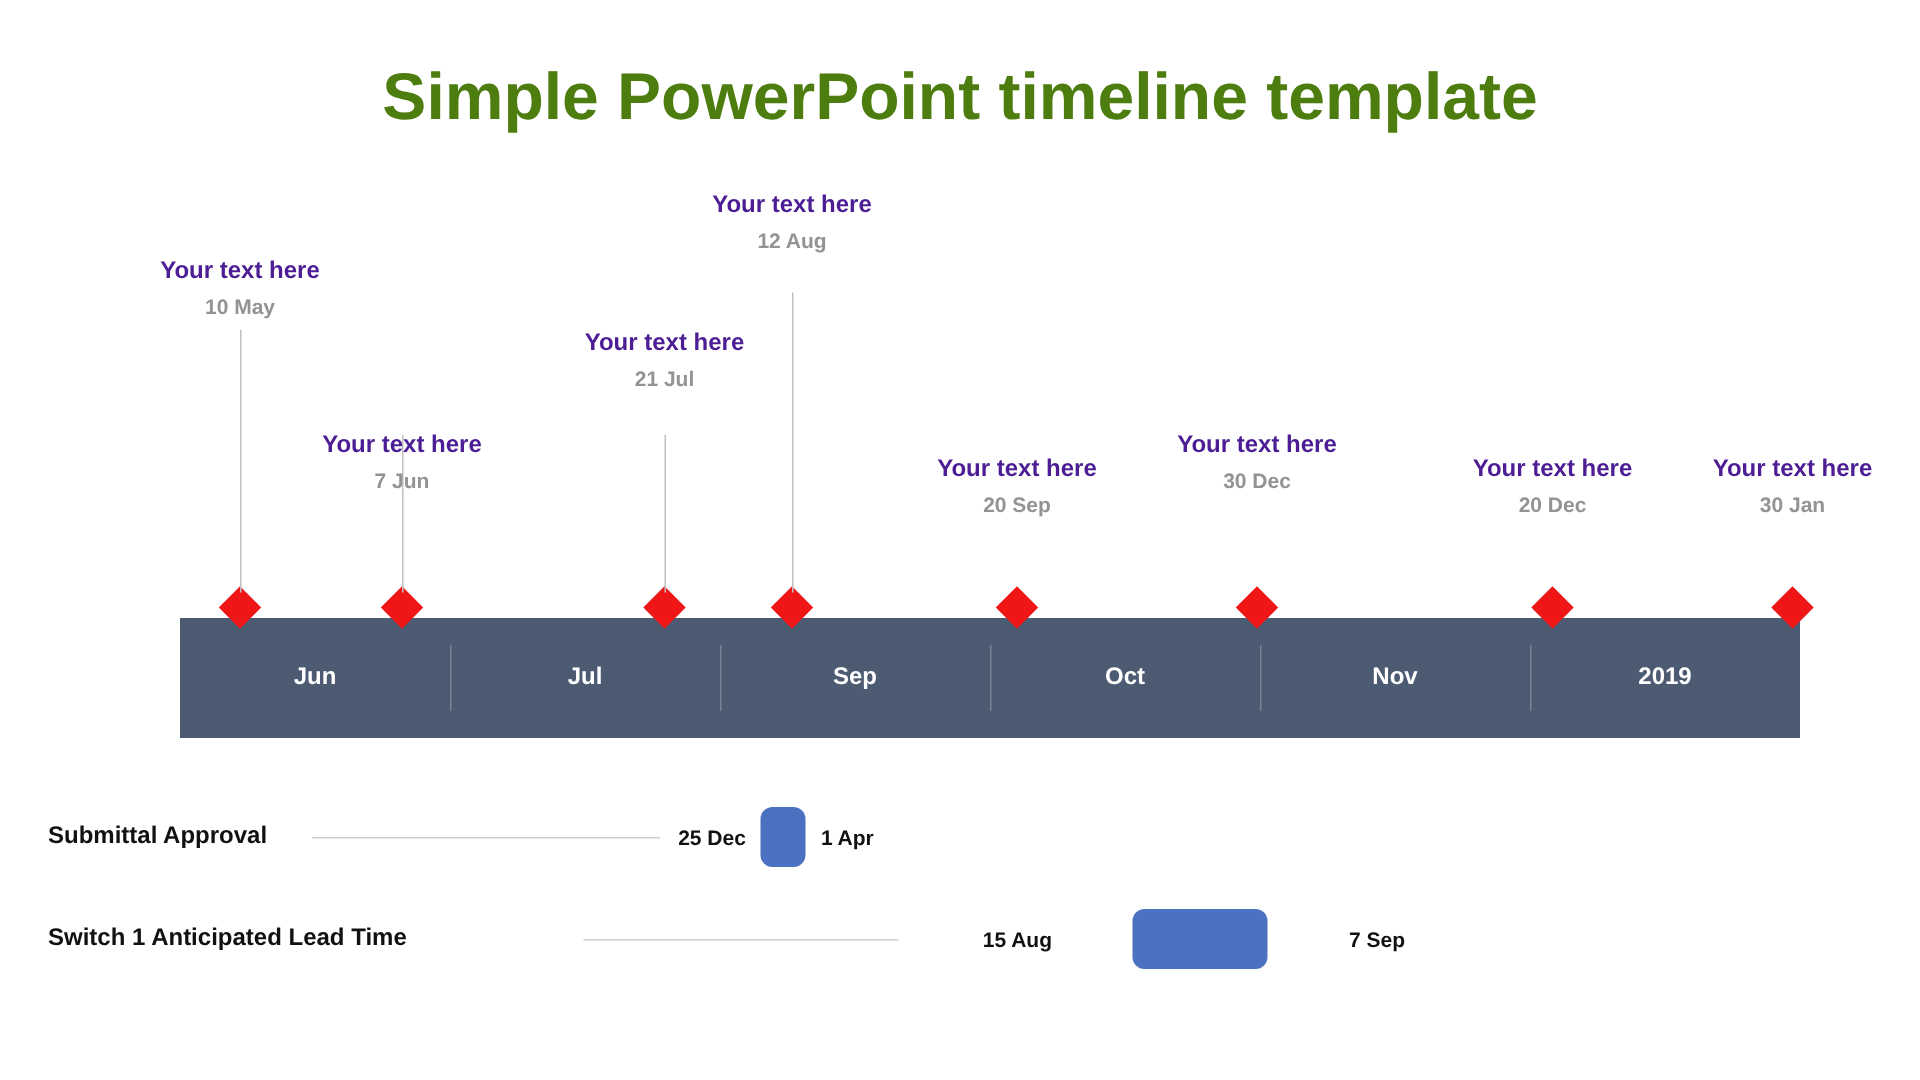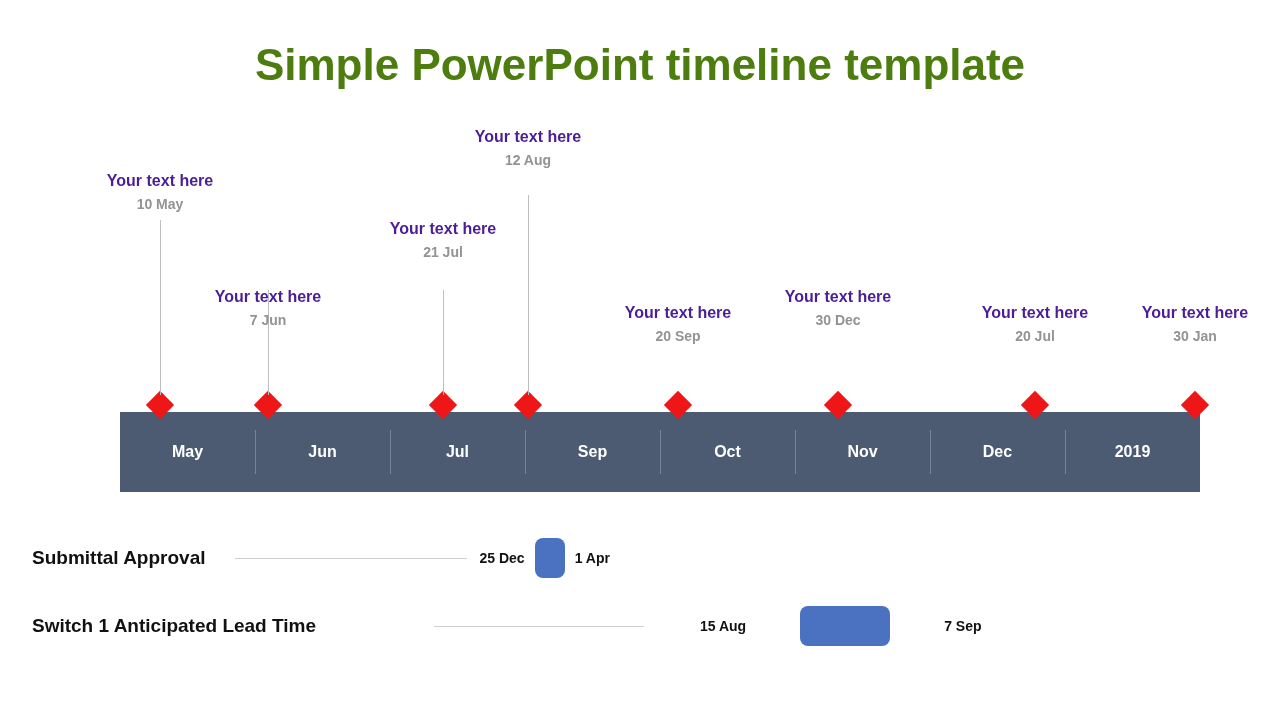--- a/index.html
+++ b/index.html
@@ -81,21 +81,21 @@
   
   .task-row {
     position: absolute;
     left: 32px;
     right: 40px;
     height: 44px;
     display: flex;
     align-items: center;
   }
   .task-label {
-    font-size: 19px;
+    font-size: 16px;
     font-weight: 700;
     color: #111;
   }
   .task-line {
     height: 1px;
     background: #cfcfcf;
     margin: 0 12px;
   }
   .task-date {
     font-size: 14px;
@@ -108,27 +108,25 @@
     border-radius: 8px;
     margin: 0 10px;
   }
 </style>
 </head>
 <body>
 
 <h1 class="title">Simple PowerPoint timeline template</h1>
 
 <div class="timeline-area" id="month-band">
-    <div class="month-cell">May</div>
     <div class="month-cell">Jun</div>
     <div class="month-cell">Jul</div>
     <div class="month-cell">Sep</div>
     <div class="month-cell">Oct</div>
     <div class="month-cell">Nov</div>
-    <div class="month-cell">Dec</div>
     <div class="month-cell">2019</div>
   </div>
 
 <div id="milestones-container">
     <div class="diamond" style="left: 150px;"></div>
     <div class="milestone-line" style="left: 160px; top: 220px; height: 175px;"></div>
     <div class="milestone-label" style="left: 160px; top: 172px;">
       <div class="mt">Your text here</div>
       <div class="md">10 May</div>
     </div>
@@ -156,21 +154,21 @@
       <div class="md">20 Sep</div>
     </div>
     <div class="diamond" style="left: 828px;"></div>
     <div class="milestone-label" style="left: 838px; top: 288px;">
       <div class="mt">Your text here</div>
       <div class="md">30 Dec</div>
     </div>
     <div class="diamond" style="left: 1025px;"></div>
     <div class="milestone-label" style="left: 1035px; top: 304px;">
       <div class="mt">Your text here</div>
-      <div class="md">20 Jul</div>
+      <div class="md">20 Dec</div>
     </div>
     <div class="diamond" style="left: 1185px;"></div>
     <div class="milestone-label" style="left: 1195px; top: 304px;">
       <div class="mt">Your text here</div>
       <div class="md">30 Jan</div>
     </div>
   </div>
 
 <div id="tasks-container">
     <div class="task-row" style="top: 536px;">

